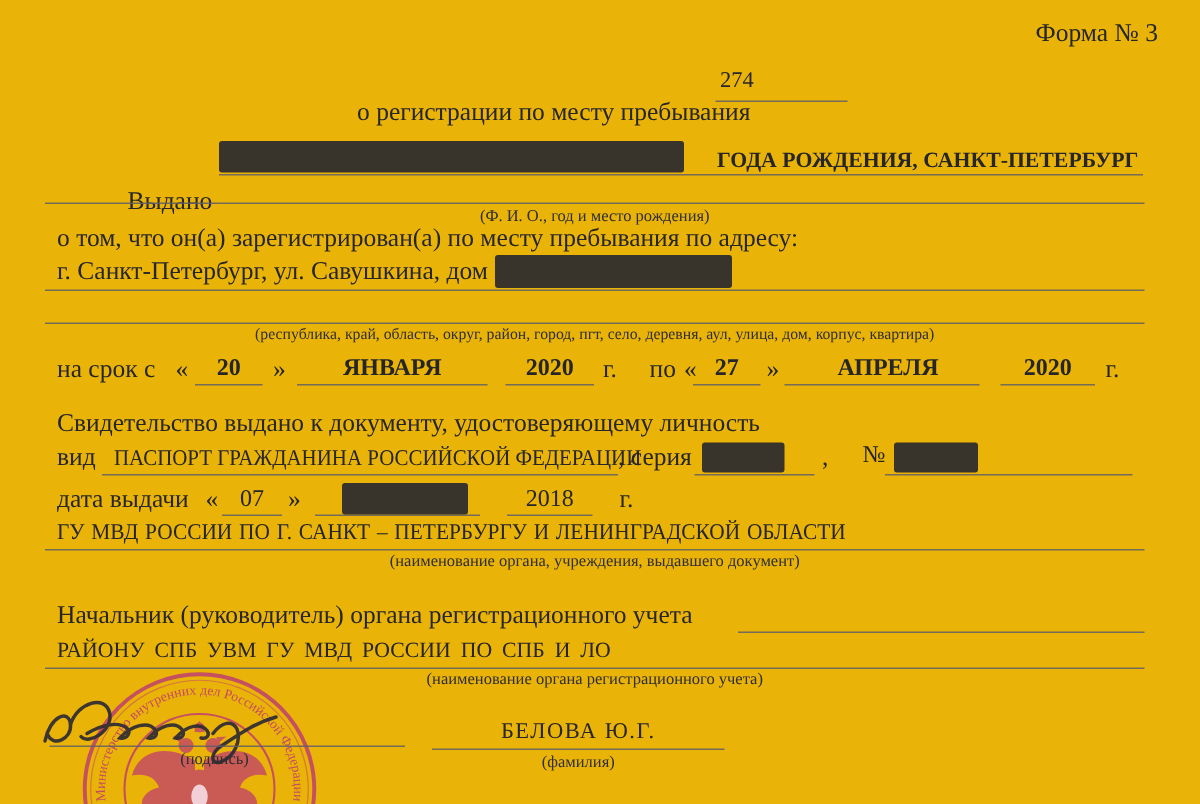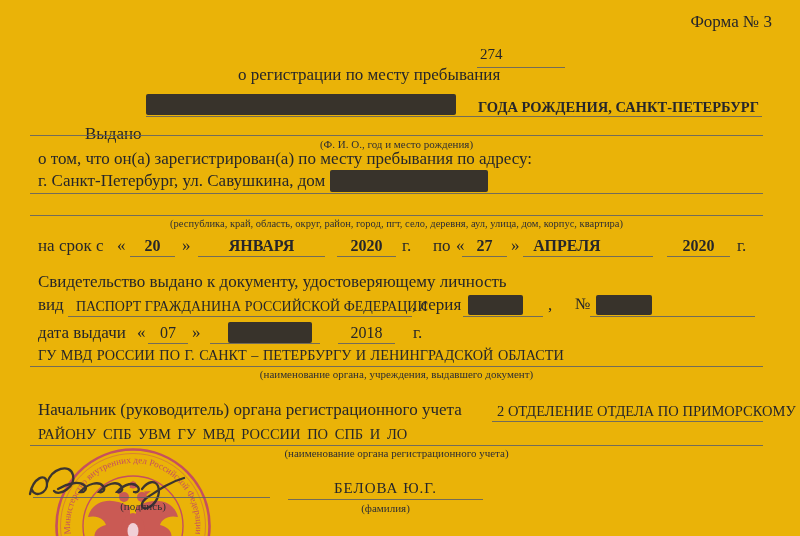--- a/index.html
+++ b/index.html
@@ -54,21 +54,21 @@
   <div class="t b c" style="left:198px;top:237px;width:127px;font-size:16px;">ЯНВАРЯ</div>
   <div class="ln" style="left:198px;top:256px;width:127px;"></div>
   <div class="t b c" style="left:337px;top:237px;width:59px;font-size:16px;">2020</div>
   <div class="ln" style="left:337px;top:256px;width:59px;"></div>
   <div class="t" style="left:402px;top:236px;">г.</div>
   <div class="t" style="left:433px;top:236px;">по</div>
   <div class="t" style="left:456px;top:236px;">«</div>
   <div class="t b c" style="left:462px;top:237px;width:45px;font-size:16px;">27</div>
   <div class="ln" style="left:462px;top:256px;width:45px;"></div>
   <div class="t" style="left:511px;top:236px;">»</div>
-  <div class="t b c" style="left:502px;top:237px;width:130px;font-size:16px;">АПРЕЛЯ</div>
+  <div class="t b c" style="left:527px;top:237px;width:130px;font-size:16px;">АПРЕЛЯ</div>
   <div class="ln" style="left:523px;top:256px;width:130px;"></div>
   <div class="t b c" style="left:667px;top:237px;width:63px;font-size:16px;">2020</div>
   <div class="ln" style="left:667px;top:256px;width:63px;"></div>
   <div class="t" style="left:737px;top:236px;">г.</div>
 
   <div class="t" style="left:38px;top:272px;">Свидетельство выдано к документу, удостоверяющему личность</div>
 
   <div class="t" style="left:38px;top:295px;">вид</div>
   <div class="t" style="left:76px;top:298px;font-size:15px;"><span class="cond">ПАСПОРТ ГРАЖДАНИНА РОССИЙСКОЙ ФЕДЕРАЦИИ</span></div>
   <div class="ln" style="left:68px;top:316px;width:344px;"></div>
@@ -89,21 +89,20 @@
   <div class="ln" style="left:210px;top:343px;width:110px;"></div>
   <div class="t c" style="left:338px;top:324px;width:57px;font-size:16px;">2018</div>
   <div class="ln" style="left:338px;top:343px;width:57px;"></div>
   <div class="t" style="left:413px;top:323px;">г.</div>
 
   <div class="t" style="left:38px;top:347px;font-size:15px;word-spacing:1px;"><span class="cond" style="transform:scaleX(.95);">ГУ  МВД  РОССИИ  ПО  Г. САНКТ – ПЕТЕРБУРГУ  И  ЛЕНИНГРАДСКОЙ  ОБЛАСТИ</span></div>
   <div class="ln" style="left:30px;top:366px;width:733px;"></div>
   <div class="cap" style="left:30px;top:368px;width:733px;">(наименование органа, учреждения, выдавшего документ)</div>
 
   <div class="t" style="left:38px;top:400px;">Начальник (руководитель) органа регистрационного учета</div>
-  <div class="t" style="left:497px;top:403px;font-size:14.5px;">2 ОТДЕЛЕНИЕ ОТДЕЛА  ПО ПРИМОРСКОМУ</div>
   <div class="ln" style="left:492px;top:421px;width:271px;"></div>
   <div class="t" style="left:38px;top:426px;font-size:14.5px;word-spacing:3px;">РАЙОНУ СПБ УВМ  ГУ  МВД РОССИИ  ПО СПБ  И  ЛО</div>
   <div class="ln" style="left:30px;top:445px;width:733px;"></div>
   <div class="cap" style="left:30px;top:447px;width:733px;">(наименование органа регистрационного учета)</div>
 
   <div class="ln" style="left:33px;top:497px;width:237px;z-index:6;"></div>
   <div class="cap" style="left:83px;top:500px;width:120px;z-index:6;">(подпись)</div>
   <div class="t c" style="left:288px;top:480px;width:195px;font-size:15px;letter-spacing:1px;">БЕЛОВА  Ю.Г.</div>
   <div class="ln" style="left:288px;top:499px;width:195px;"></div>
   <div class="cap" style="left:288px;top:502px;width:195px;">(фамилия)</div>

